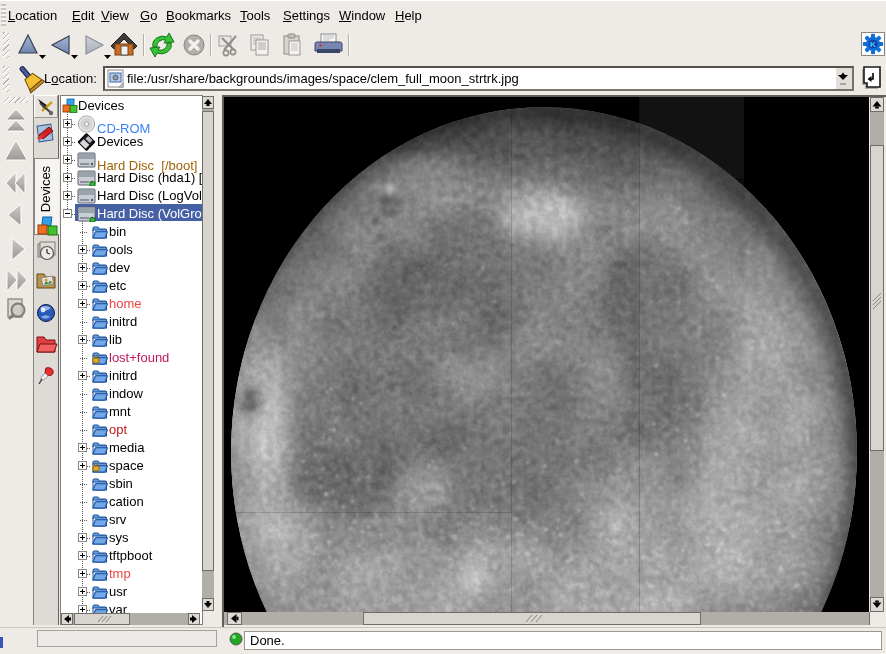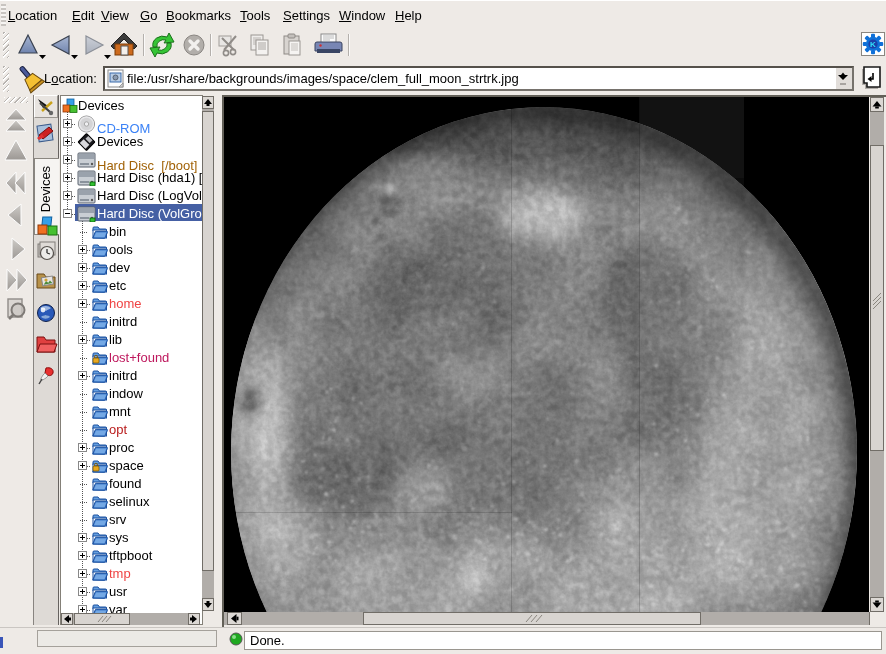--- a/index.html
+++ b/index.html
@@ -473,48 +473,48 @@
         </svg>
 <div class="trow" style="left:48px;top:325px;height:18px;line-height:18px;color:#b91c1c">opt</div>
 <div class="pbox plus" style="left:17px;top:347px"></div>
 <div class="hline" style="left:26px;top:352px;width:4px"></div>
 <svg width="16" height="14" style="position:absolute;left:31px;top:345px">
           <path d="M1,3 a1,1 0 0 1 1,-1 h4 l1.5,2 h6 a1,1 0 0 1 1,1 v1 h-13.5 z" fill="#66a0e0" stroke="#1a50a0" stroke-width="1"></path>
           <rect x="1" y="5" width="13.5" height="8" fill="#fff" stroke="#1a50a0" stroke-width="1"></rect>
           <path d="M0.8,13 L3.2,7 a1,1 0 0 1 1,-0.7 h10.4 a0.8,0.8 0 0 1 0.8,1 L13.3,12.6 a1,1 0 0 1 -1,0.7 z" fill="#3f7ccc" stroke="#1a50a0" stroke-width="1"></path>
           <path d="M2,12.2 L4,7.6 h10.3 L12.5,12.2 z" fill="#74a8e4"></path>
         </svg>
-<div class="trow" style="left:48px;top:343px;height:18px;line-height:18px;color:#000">proc</div>
+<div class="trow" style="left:48px;top:343px;height:18px;line-height:18px;color:#000">media</div>
 <div class="pbox plus" style="left:17px;top:365px"></div>
 <div class="hline" style="left:26px;top:370px;width:4px"></div>
 <svg width="16" height="14" style="position:absolute;left:31px;top:363px">
           <path d="M1,3 a1,1 0 0 1 1,-1 h4 l1.5,2 h6 a1,1 0 0 1 1,1 v1 h-13.5 z" fill="#66a0e0" stroke="#1a50a0" stroke-width="1"></path>
           <rect x="1" y="5" width="13.5" height="8" fill="#fff" stroke="#1a50a0" stroke-width="1"></rect>
           <path d="M0.8,13 L3.2,7 a1,1 0 0 1 1,-0.7 h10.4 a0.8,0.8 0 0 1 0.8,1 L13.3,12.6 a1,1 0 0 1 -1,0.7 z" fill="#3f7ccc" stroke="#1a50a0" stroke-width="1"></path>
           <path d="M2,12.2 L4,7.6 h10.3 L12.5,12.2 z" fill="#74a8e4"></path>
           <rect x="1" y="7" width="6" height="5" rx="1" fill="#e8a820" stroke="#7a5a08" stroke-width="0.8"></rect>
           <path d="M2.5,7 v-1.2 a1.5,1.5 0 0 1 3,0 V7" fill="none" stroke="#7a5a08" stroke-width="0.9"></path>
         </svg>
 <div class="trow" style="left:48px;top:361px;height:18px;line-height:18px;color:#000">space</div>
 <div class="hline" style="left:19px;top:388px;width:8px"></div>
 <svg width="16" height="14" style="position:absolute;left:31px;top:381px">
           <path d="M1,3 a1,1 0 0 1 1,-1 h4 l1.5,2 h6 a1,1 0 0 1 1,1 v1 h-13.5 z" fill="#66a0e0" stroke="#1a50a0" stroke-width="1"></path>
           <rect x="1" y="5" width="13.5" height="8" fill="#fff" stroke="#1a50a0" stroke-width="1"></rect>
           <path d="M0.8,13 L3.2,7 a1,1 0 0 1 1,-0.7 h10.4 a0.8,0.8 0 0 1 0.8,1 L13.3,12.6 a1,1 0 0 1 -1,0.7 z" fill="#3f7ccc" stroke="#1a50a0" stroke-width="1"></path>
           <path d="M2,12.2 L4,7.6 h10.3 L12.5,12.2 z" fill="#74a8e4"></path>
         </svg>
-<div class="trow" style="left:48px;top:379px;height:18px;line-height:18px;color:#000">found</div>
+<div class="trow" style="left:48px;top:379px;height:18px;line-height:18px;color:#000">sbin</div>
 <div class="hline" style="left:19px;top:406px;width:8px"></div>
 <svg width="16" height="14" style="position:absolute;left:31px;top:399px">
           <path d="M1,3 a1,1 0 0 1 1,-1 h4 l1.5,2 h6 a1,1 0 0 1 1,1 v1 h-13.5 z" fill="#66a0e0" stroke="#1a50a0" stroke-width="1"></path>
           <rect x="1" y="5" width="13.5" height="8" fill="#fff" stroke="#1a50a0" stroke-width="1"></rect>
           <path d="M0.8,13 L3.2,7 a1,1 0 0 1 1,-0.7 h10.4 a0.8,0.8 0 0 1 0.8,1 L13.3,12.6 a1,1 0 0 1 -1,0.7 z" fill="#3f7ccc" stroke="#1a50a0" stroke-width="1"></path>
           <path d="M2,12.2 L4,7.6 h10.3 L12.5,12.2 z" fill="#74a8e4"></path>
         </svg>
-<div class="trow" style="left:48px;top:397px;height:18px;line-height:18px;color:#000">selinux</div>
+<div class="trow" style="left:48px;top:397px;height:18px;line-height:18px;color:#000">cation</div>
 <div class="hline" style="left:19px;top:424px;width:8px"></div>
 <svg width="16" height="14" style="position:absolute;left:31px;top:417px">
           <path d="M1,3 a1,1 0 0 1 1,-1 h4 l1.5,2 h6 a1,1 0 0 1 1,1 v1 h-13.5 z" fill="#66a0e0" stroke="#1a50a0" stroke-width="1"></path>
           <rect x="1" y="5" width="13.5" height="8" fill="#fff" stroke="#1a50a0" stroke-width="1"></rect>
           <path d="M0.8,13 L3.2,7 a1,1 0 0 1 1,-0.7 h10.4 a0.8,0.8 0 0 1 0.8,1 L13.3,12.6 a1,1 0 0 1 -1,0.7 z" fill="#3f7ccc" stroke="#1a50a0" stroke-width="1"></path>
           <path d="M2,12.2 L4,7.6 h10.3 L12.5,12.2 z" fill="#74a8e4"></path>
         </svg>
 <div class="trow" style="left:48px;top:415px;height:18px;line-height:18px;color:#000">srv</div>
 <div class="pbox plus" style="left:17px;top:437px"></div>
 <div class="hline" style="left:26px;top:442px;width:4px"></div>

